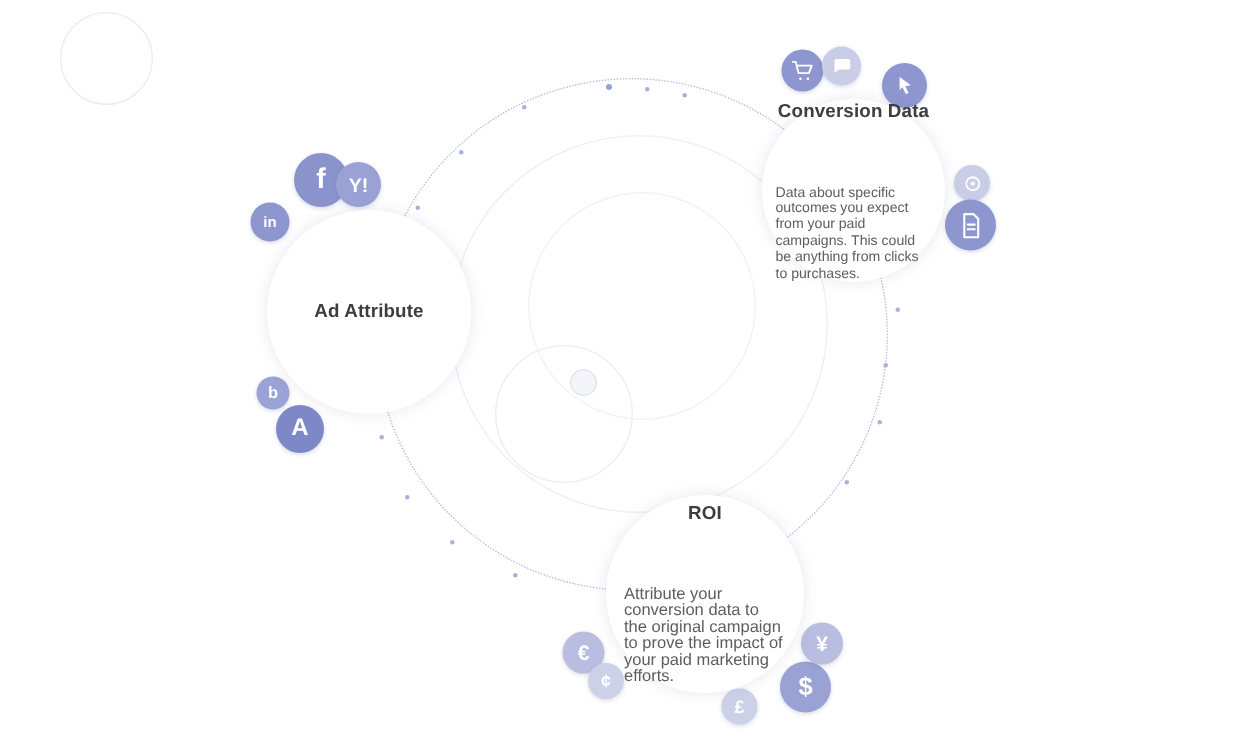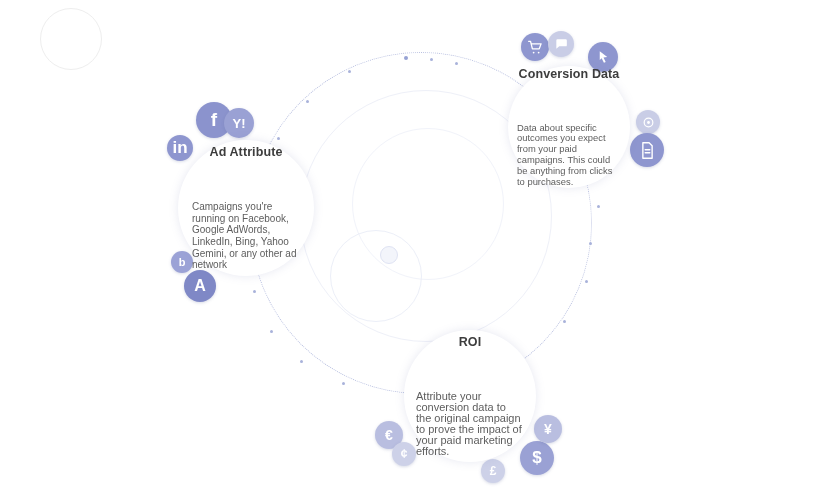--- a/index.html
+++ b/index.html
@@ -111,21 +111,21 @@
   <div class="dot" style="left:528px;top:408px;"></div>
 
   <div class="chip" style="left:196px;top:102px;width:36px;height:36px;background:#8b93cd;font-size:19px;">
     <span>f</span>
   </div>
 
   <div class="chip" style="left:224px;top:108px;width:30px;height:30px;background:#9aa1d4;font-size:13px;">
     <span>Y!</span>
   </div>
 
-  <div class="chip" style="left:167px;top:135px;width:26px;height:26px;background:#8e96cf;font-size:17px;">
+  <div class="chip" style="left:167px;top:135px;width:26px;height:26px;background:#8e96cf;font-size:10px;">
     <span>in</span>
   </div>
 
   <div class="chip" style="left:171px;top:251px;width:22px;height:22px;background:#9ba2d6;font-size:11px;">
     <span>b</span>
   </div>
 
   <div class="chip" style="left:184px;top:270px;width:32px;height:32px;background:#7f88c6;font-size:16px;">
     <span>A</span>
   </div>
@@ -179,21 +179,20 @@
   <div class="chip" style="left:520px;top:441px;width:34px;height:34px;background:#9aa1d4;font-size:17px;">
     <span>$</span>
   </div>
 
   <div class="chip" style="left:534px;top:415px;width:28px;height:28px;background:#b9bee0;font-size:14px;">
     <span>¥</span>
   </div>
 
   <div class="bubble" id="bubble-ad">
     <div class="title">Ad Attribute</div>
-    <div class="body">Campaigns you're running on Facebook, Google AdWords, LinkedIn, Bing, Yahoo Gemini, or any other ad network</div>
   </div>
 
   <div class="bubble" id="bubble-conv">
     <div class="title">Conversion Data</div>
     <div class="body" style="padding:0 9px;font-size:9.4px;line-height:10.8px;">Data about specific outcomes you expect from your paid campaigns. This could be anything from clicks to purchases.</div>
   </div>
 
   <div class="bubble" id="bubble-roi">
     <div class="title">ROI</div>
     <div class="body" style="padding:0 12px;font-size:11px;line-height:11px;">Attribute your conversion data to the original campaign to prove the impact of your paid marketing efforts.</div>

